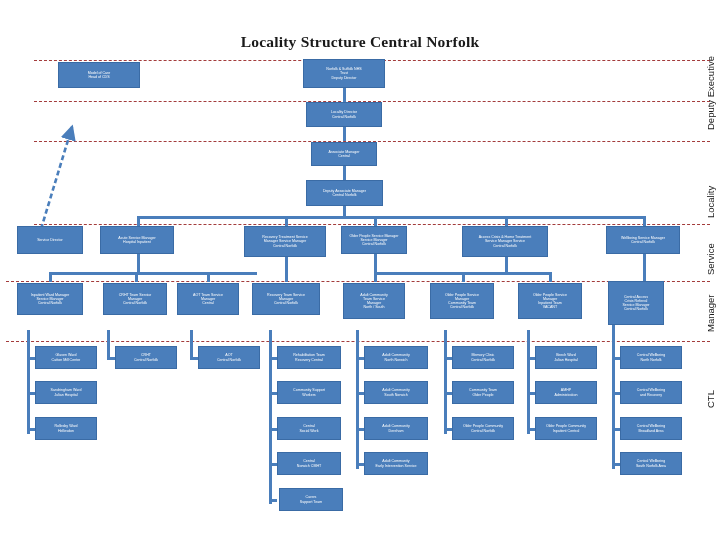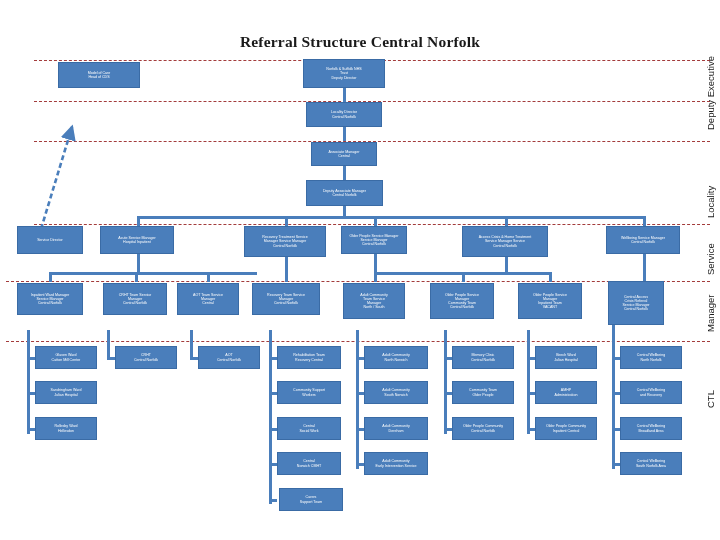--- a/index.html
+++ b/index.html
@@ -68,21 +68,21 @@
   .box span{display:block;white-space:pre-line;}
 
   
   .arrow{position:absolute;left:0;top:0;}
 </style>
 </head>
 <body>
 
 <div id="chart">
 
-  <div class="title">Referral Structure Central Norfolk</div>
+  <div class="title">Locality Structure Central Norfolk</div>
 
   <div class="band" style="left:34px;top:60px;width:676px;"></div>
   <div class="band" style="left:34px;top:101px;width:676px;"></div>
   <div class="band" style="left:34px;top:141px;width:676px;"></div>
   <div class="band" style="left:34px;top:224px;width:676px;"></div>
   <div class="band" style="left:6px;top:281px;width:704px;"></div>
   <div class="band" style="left:6px;top:341px;width:704px;"></div>
 
   <div class="rowlabel" style="left:705px;top:130px;">Deputy Executive</div>
   <div class="rowlabel" style="left:705px;top:218px;">Locality</div>

